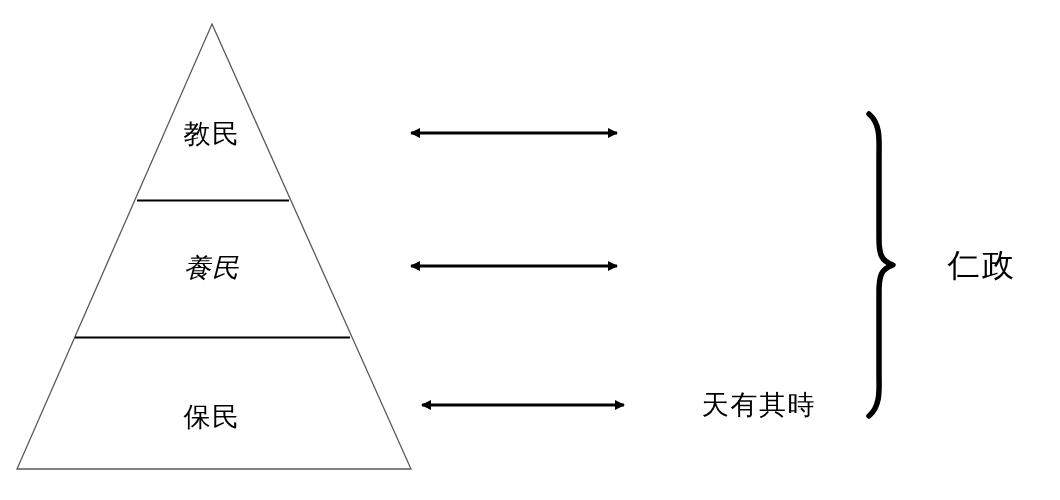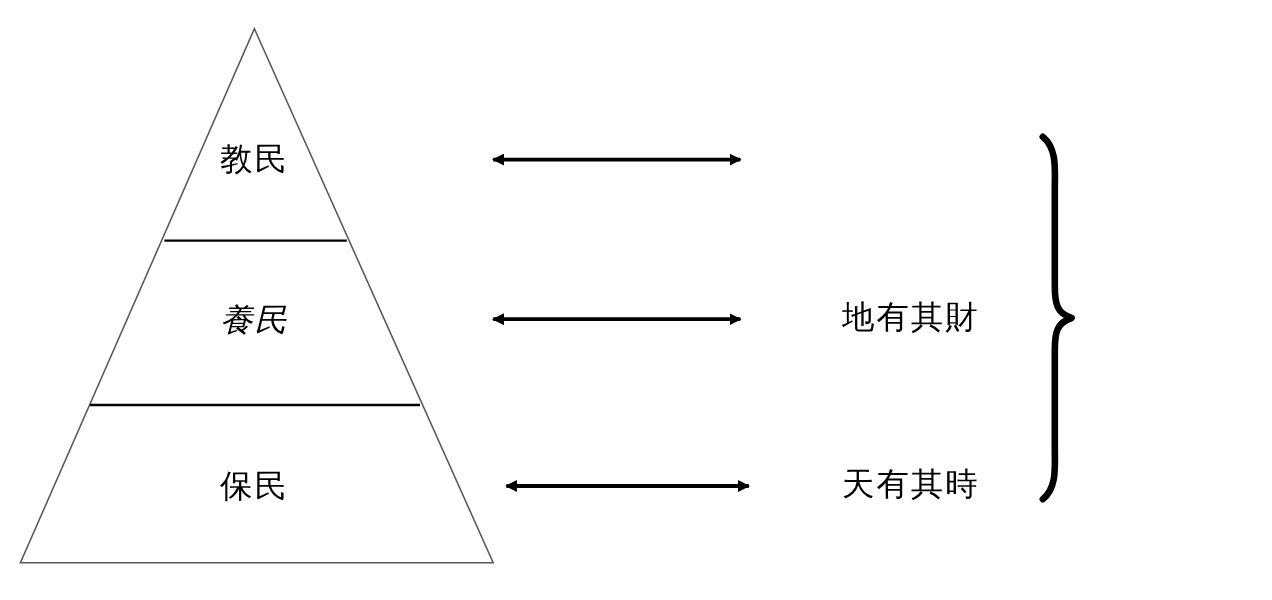--- a/index.html
+++ b/index.html
@@ -79,19 +79,19 @@
              C 881,124 879,141 879,156
              L 879,238
              C 879,254 881,261 893,265
              C 881,269 879,276 879,292
              L 879,374
              C 879,389 881,406 869,416" fill="none" stroke="#000000" stroke-width="5.5" stroke-linecap="round" stroke-linejoin="round"></path>
   </svg>
 
   <div class="cjk-label tier-label" style="left:212px; top:133px;">教民</div>
   <div class="cjk-label tier-label" style="left:212px; top:267px;font-style:italic;">養民</div>
-  <div class="cjk-label tier-label" style="left:212px; top:406px;">保民</div>
+  <div class="cjk-label tier-label" style="left:212px; top:416px;">保民</div>
 
-  <div class="cjk-label outcome-label" style="left:759px; top:265px;">地有其財</div>
   <div class="cjk-label outcome-label" style="left:759px; top:404px;">天有其時</div>
 
+  <div class="cjk-label summary-label" style="left:982px; top:265px;">仁政</div>
 
 </div>
 
 </body></html>

